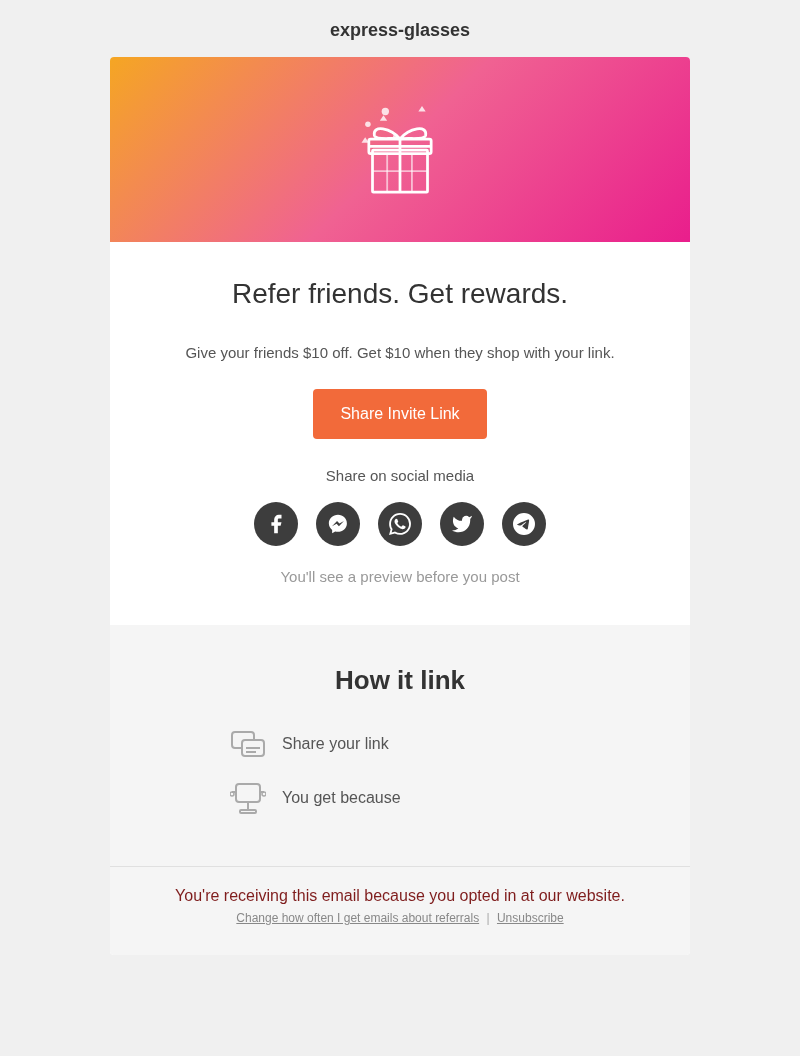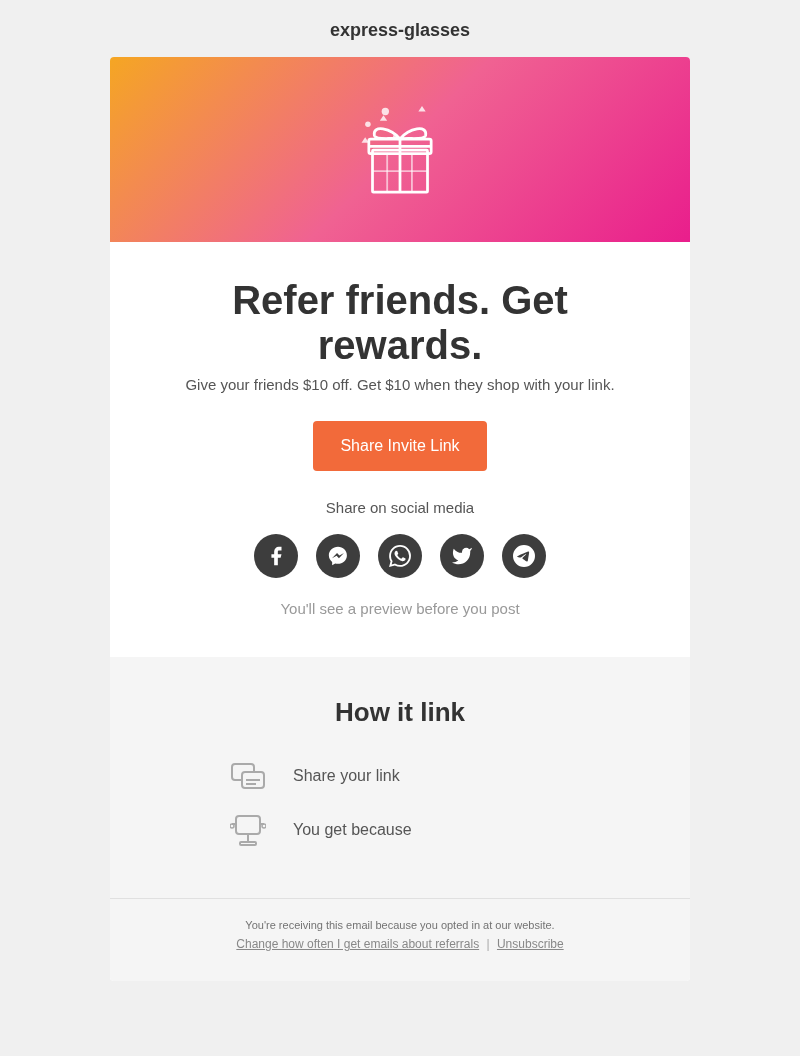--- a/index.html
+++ b/index.html
@@ -45,24 +45,24 @@
       width: 110px;
       height: 110px;
     }
 
     .content-area {
       padding: 36px 60px 40px;
       text-align: center;
     }
 
     .main-heading {
-      font-size: 40px;
-      font-weight: 700;
+      font-size: 28px;
+      font-weight: 400;
       color: #333;
-      margin-bottom: 8px;
+      margin-bottom: 34px;
     }
 
     .sub-text {
       font-size: 15px;
       color: #555;
       margin-bottom: 28px;
     }
 
     .cta-button {
       display: inline-block;
@@ -131,21 +131,21 @@
       display: flex;
       flex-direction: column;
       align-items: flex-start;
       gap: 18px;
       padding-left: 60px;
     }
 
     .step-item {
       display: flex;
       align-items: center;
-      gap: 27px;
+      gap: 16px;
     }
 
     .step-icon {
       width: 36px;
       height: 36px;
       display: flex;
       align-items: center;
       justify-content: center;
     }
 
@@ -161,22 +161,22 @@
     }
 
     .footer-section {
       background: #f5f5f5;
       padding: 20px 60px 30px;
       text-align: center;
       border-top: 1px solid #e0e0e0;
     }
 
     .footer-text {
-      font-size: 11px;
-      color: #737373;
+      font-size: 16px;
+      color: #7f1d1d;
       margin-bottom: 6px;
     }
 
     .footer-links {
       font-size: 12px;
       color: #aaa;
     }
 
     .footer-links a {
       color: #888;

